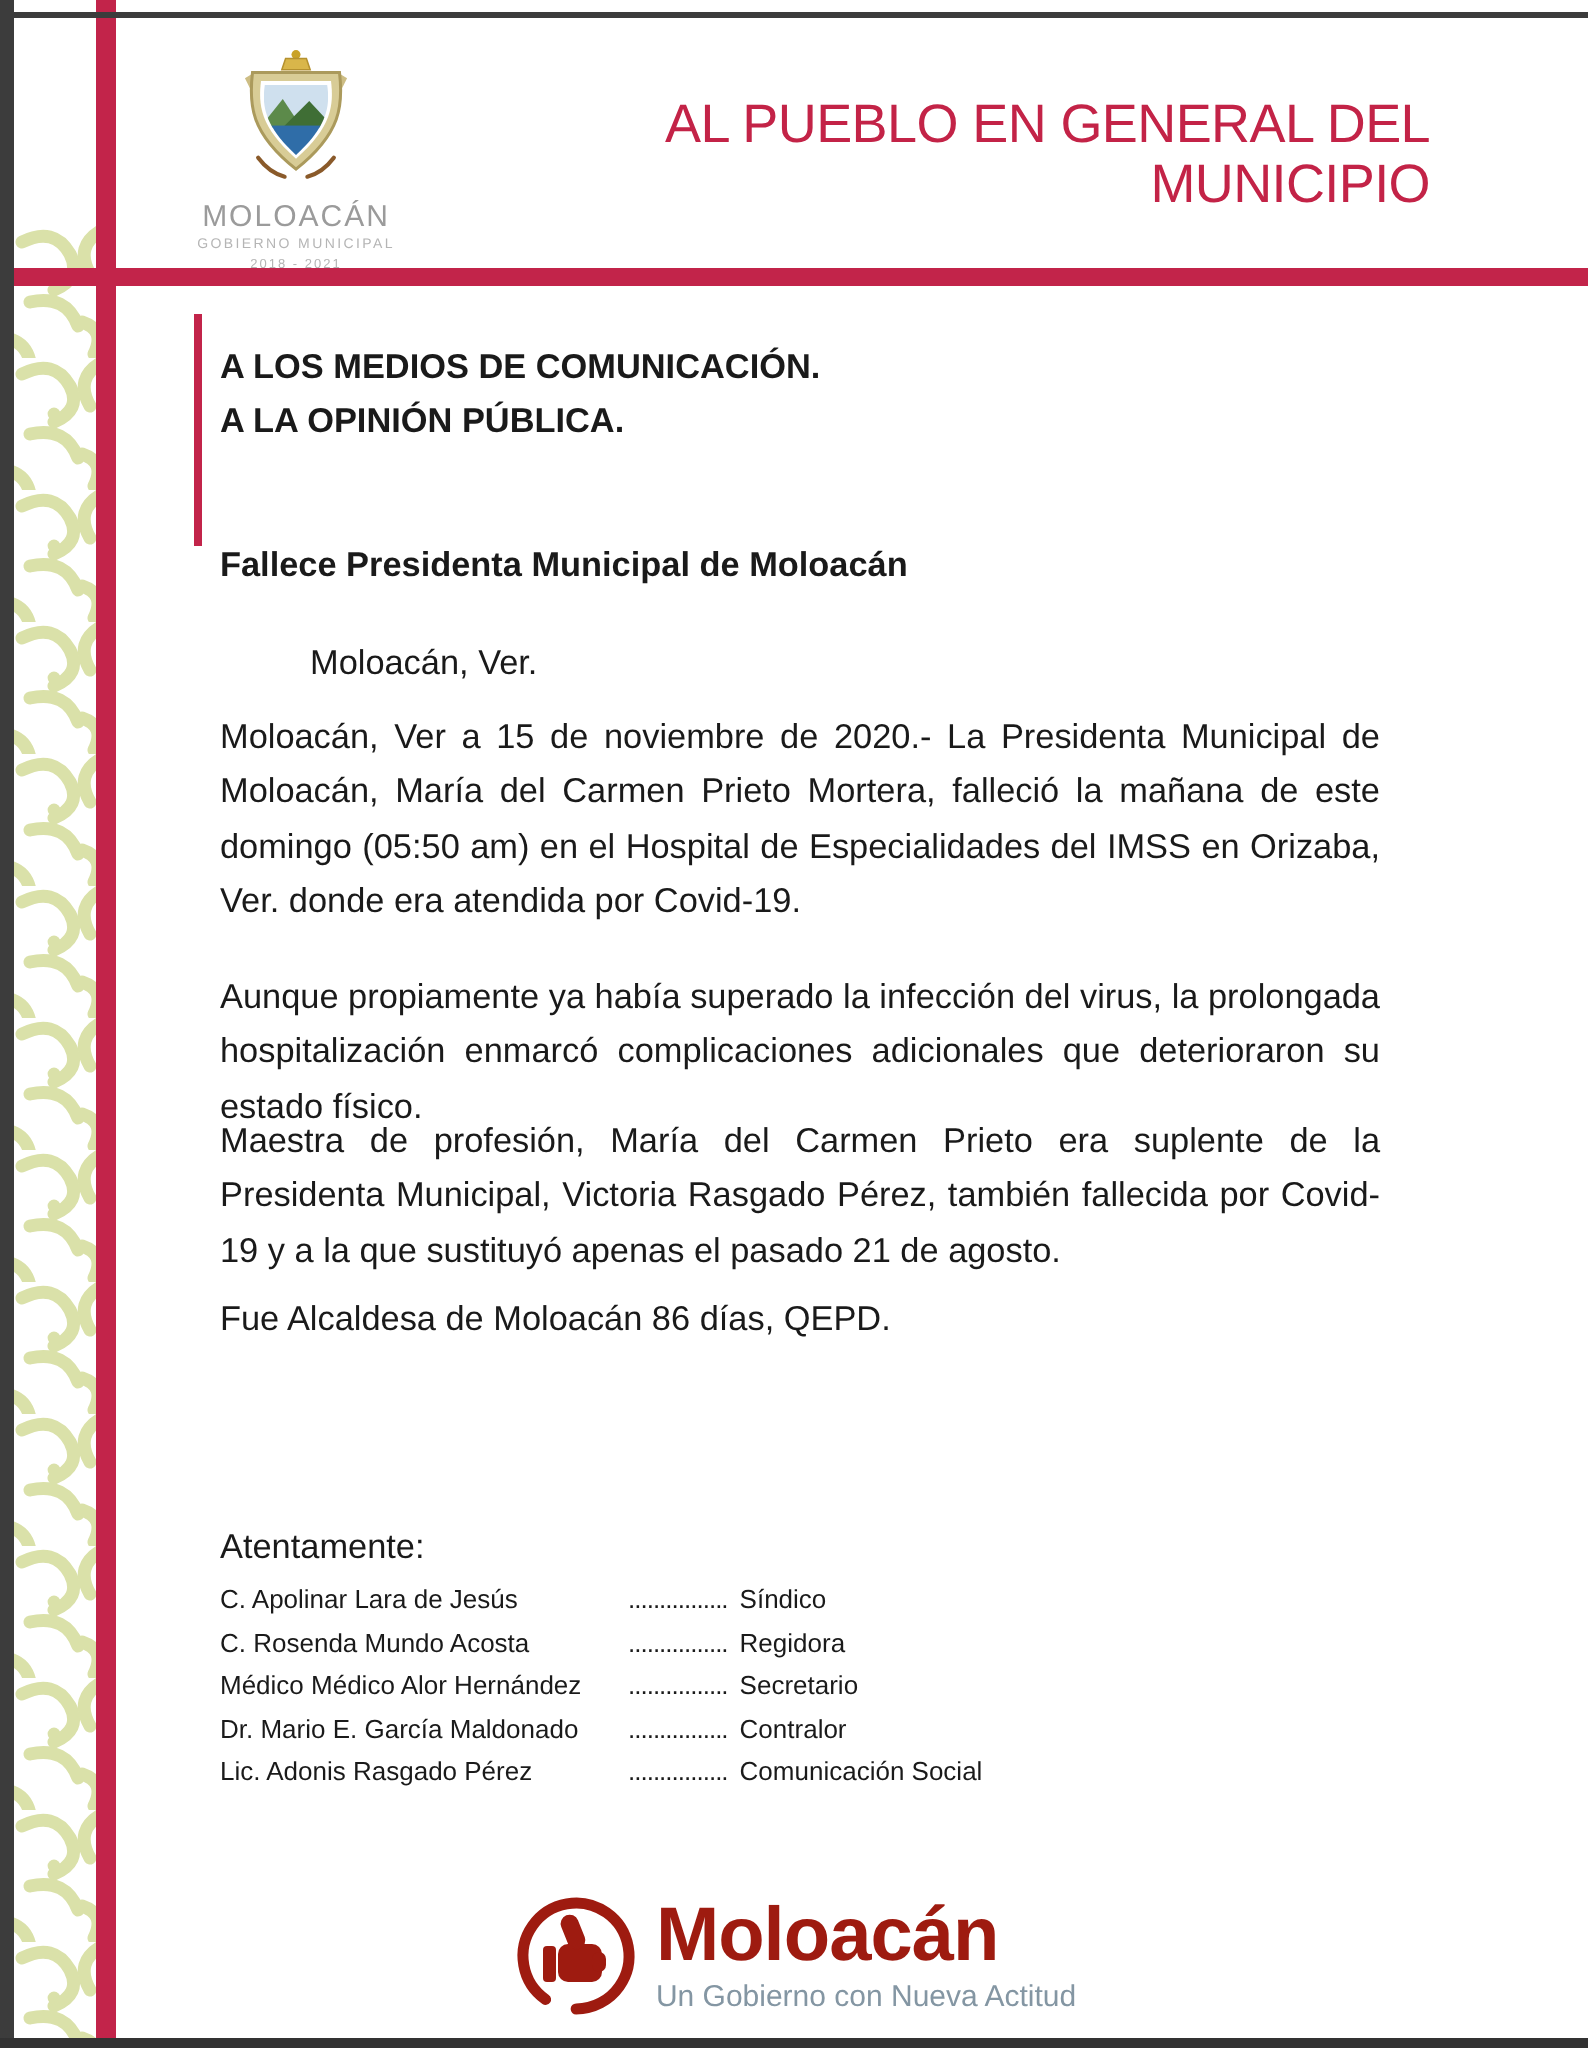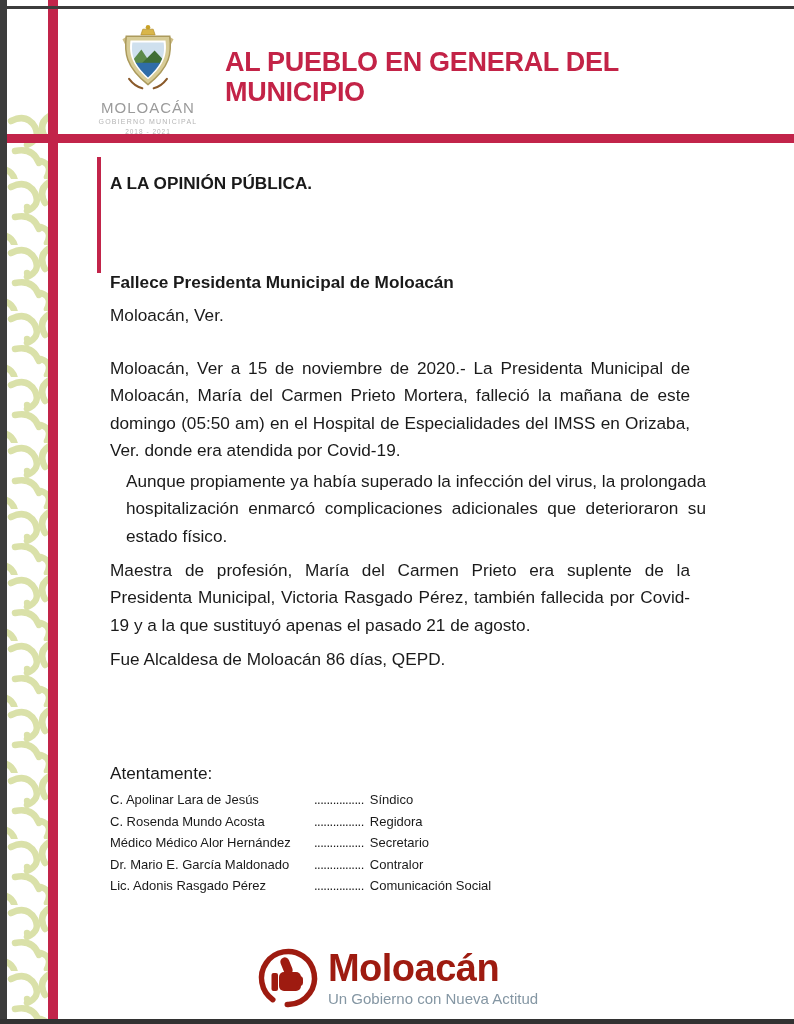--- a/index.html
+++ b/index.html
@@ -17,31 +17,31 @@
   
   .vbar{position:absolute;left:48px;top:0;width:10px;height:1024px;background:#c2244a;z-index:5;}
   .hbar{position:absolute;left:7px;top:134px;width:787px;height:9px;background:#c2244a;z-index:4;}
   .accent-line{position:absolute;left:97px;top:157px;width:4px;height:116px;background:#c2244a;}
   
   .logo-block{position:absolute;left:86px;top:24px;width:124px;text-align:center;line-height:1.1;}
   .logo-name{font-size:15px;font-weight:400;color:#9b9b9b;letter-spacing:1px;margin-top:2px;}
   .logo-sub{font-size:7px;color:#b5b5b5;letter-spacing:1.2px;margin-top:2px;}
   .logo-years{font-size:6.5px;color:#b5b5b5;letter-spacing:1px;margin-top:2px;}
   .doc-title{
-    position:absolute;left:225px;top:47px;width:490px;text-align:left;
-    font-size:27px;font-weight:700;color:#c32347;line-height:30px;letter-spacing:-0.3px;
+    position:absolute;left:225px;top:47px;width:490px;text-align:right;
+    font-size:27px;font-weight:400;color:#c32347;line-height:30px;letter-spacing:-0.3px;
   }
   
   .col{position:absolute;left:110px;width:580px;font-size:17.2px;line-height:27px;}
   .recipients{top:170px;font-weight:700;}
   .subject{top:269px;font-weight:700;}
-  .dateline{top:302px;}
+  .dateline{top:318px;margin-left:45px;}
   .para{text-align:justify;line-height:27.4px;}
   .p1{top:355px;}
-  .p2{top:468px;margin-left:16px;}
+  .p2{top:485px;}
   .p3{top:557px;}
   .p4{top:646px;}
   .closing{top:760px;}
   .signatures{top:789px;font-size:13px;line-height:21.5px;}
   .sig-row{display:flex;}
   .sig-name{width:204px;flex:0 0 auto;}
   .sig-dots{flex:0 0 auto;letter-spacing:-0.5px;}
   .sig-role{margin-left:6px;}
   
   .footer{position:absolute;left:0;top:946px;width:794px;display:flex;justify-content:center;align-items:center;gap:8px;z-index:3;}
@@ -104,20 +104,21 @@
     <div class="logo-name">MOLOACÁN</div>
     <div class="logo-sub">GOBIERNO MUNICIPAL</div>
     <div class="logo-years">2018 - 2021</div>
   </div>
 
   <div class="doc-title">
     <div>AL PUEBLO EN GENERAL DEL MUNICIPIO</div>
   </div>
 
   <div class="col recipients">
+    <div>A LOS MEDIOS DE COMUNICACIÓN.</div>
     <div>A LA OPINIÓN PÚBLICA.</div>
   </div>
 
   <div class="col subject">Fallece Presidenta Municipal de Moloacán</div>
 
   <div class="col dateline">Moloacán, Ver.</div>
 
   <div class="col para p1">Moloacán, Ver a 15 de noviembre de 2020.- La Presidenta Municipal de Moloacán, María del Carmen Prieto Mortera, falleció la mañana de este domingo (05:50 am) en el Hospital de Especialidades del IMSS en Orizaba, Ver. donde era atendida por Covid-19.</div>
   <div class="col para p2">Aunque propiamente ya había superado la infección del virus, la prolongada hospitalización enmarcó complicaciones adicionales que deterioraron su estado físico.</div>
   <div class="col para p3">Maestra de profesión, María del Carmen Prieto era suplente de la Presidenta Municipal, Victoria Rasgado Pérez, también fallecida por Covid-19 y a la que sustituyó apenas el pasado 21 de agosto.</div>

